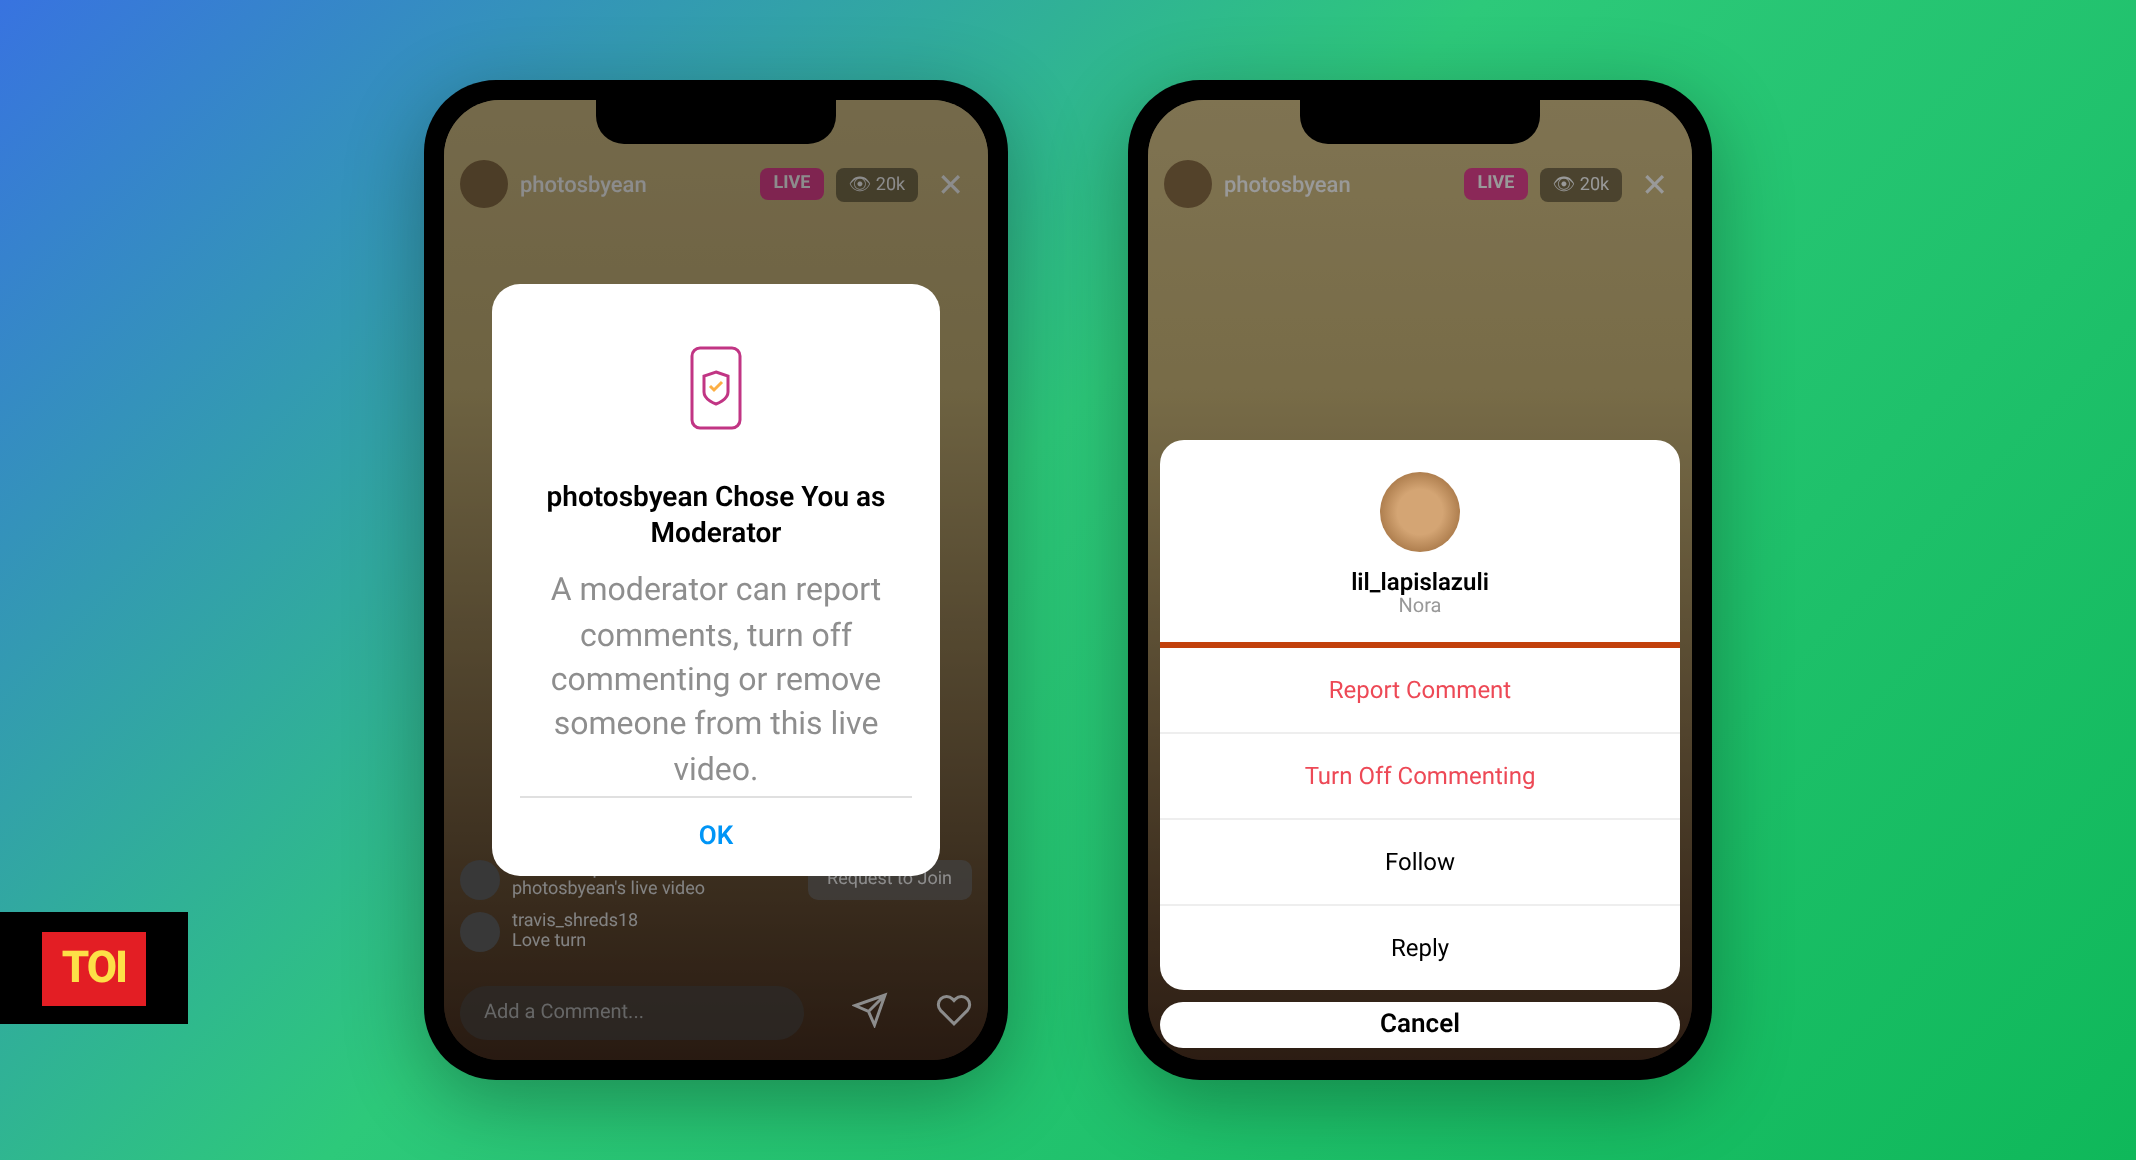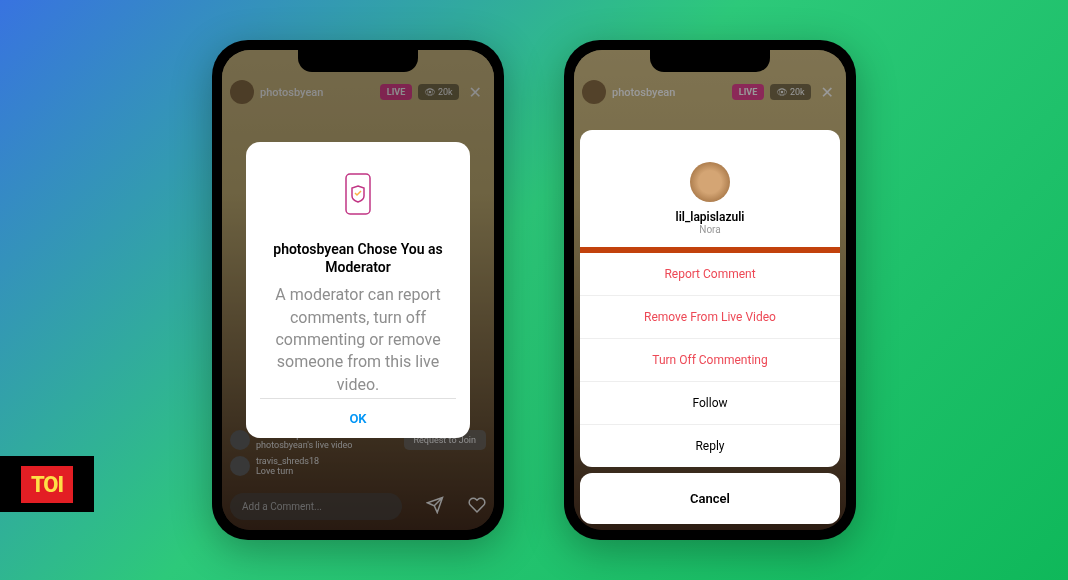--- a/index.html
+++ b/index.html
@@ -193,22 +193,22 @@
       padding: 6px;
     }
     .action-sheet {
       background: #fff;
       border-radius: 12px;
       overflow: hidden;
       margin-bottom: 6px;
     }
     .sheet-header {
       text-align: center;
-      padding: 32px 10px 12px;
-      border-bottom: 6px solid #c2410c;
+      padding: 16px 10px 12px;
+      border-bottom: 3px solid #c2410c;
     }
     .sheet-avatar {
       width: 40px;
       height: 40px;
       border-radius: 50%;
       background: radial-gradient(circle, #d4a574 40%, #8b5a2b 100%);
       margin: 0 auto 8px;
     }
     .sheet-username {
       font-size: 12px;
@@ -224,21 +224,21 @@
       text-align: center;
       font-size: 12px;
       border-bottom: 1px solid #eee;
     }
     .sheet-item:last-child { border-bottom: none; }
     .destructive { color: #ed4956; }
     .normal { color: #000; }
     .cancel-sheet {
       background: #fff;
       border-radius: 12px;
-      padding: 18px;
+      padding: 4px;
       text-align: center;
       font-size: 13px;
       font-weight: 600;
       color: #000;
     }
     .toi-badge {
       position: absolute;
       left: 0;
       bottom: 68px;
       width: 94px;
@@ -341,21 +341,20 @@
       </div>
 
       <div class="sheet-overlay">
         <div class="action-sheet">
           <div class="sheet-header">
             <div class="sheet-avatar"></div>
             <div class="sheet-username">lil_lapislazuli</div>
             <div class="sheet-name">Nora</div>
           </div>
           <div class="sheet-item destructive">Report Comment</div>
-          <div class="sheet-item destructive">Remove From Live Video</div>
           <div class="sheet-item destructive">Turn Off Commenting</div>
           <div class="sheet-item normal">Follow</div>
           <div class="sheet-item normal">Reply</div>
         </div>
         <div class="cancel-sheet">Cancel</div>
       </div>
 
     </div>
   </div>
 

